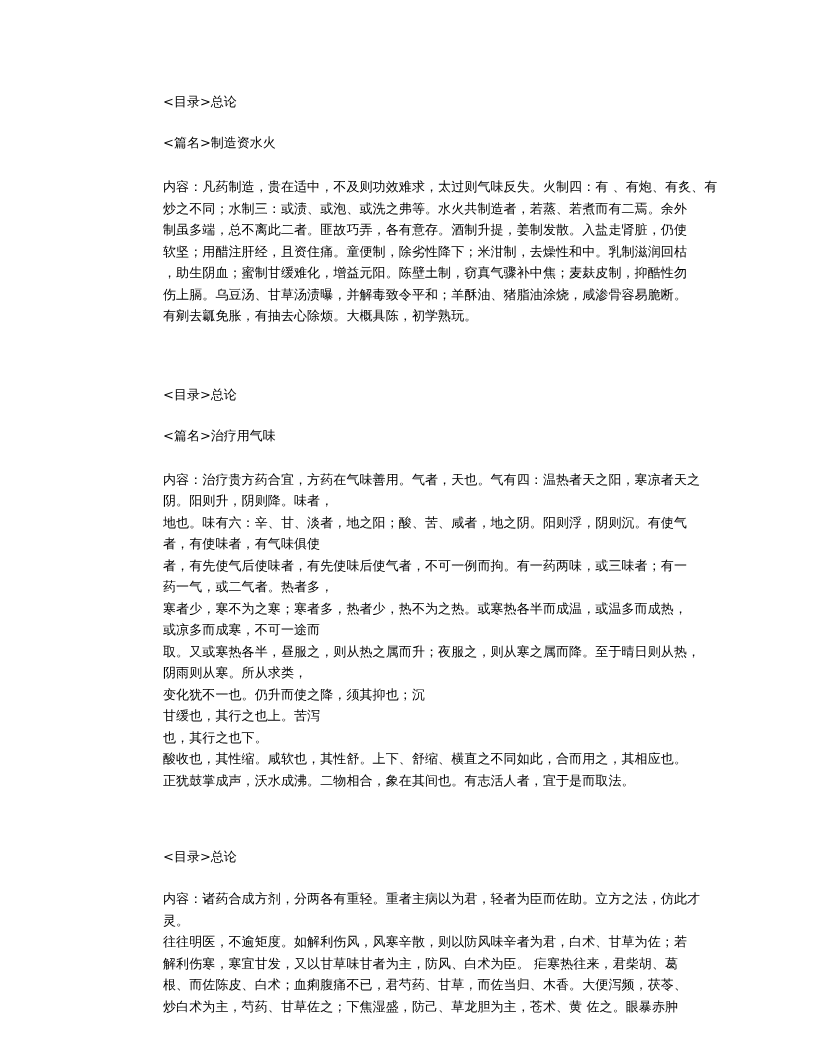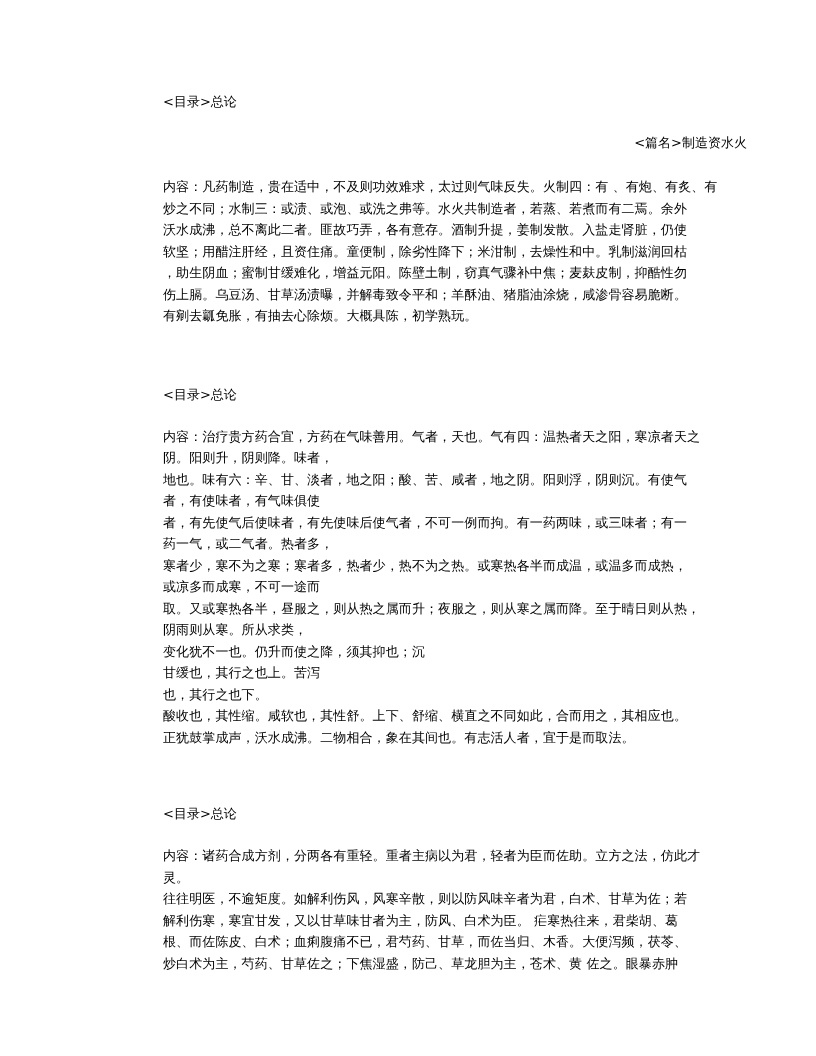--- a/index.html
+++ b/index.html
@@ -25,21 +25,20 @@
     margin-bottom: 0;
   }
   .meta-line {
     font-size: 13px;
     line-height: 19px;
     margin: 0 0 22px 0;
     white-space: pre-wrap;
   }
   .meta-line.second {
     margin-bottom: 24px;
-    text-align: right;
   }
   .body-text {
     font-size: 13px;
     line-height: 21.5px;
     margin: 0;
     white-space: pre-wrap;
     text-align: left;
     letter-spacing: 0.1px;
   }
   .gap-large {
@@ -52,31 +51,32 @@
 </head>
 <body>
 
 <div class="page">
 
   <div class="section">
     <p class="meta-line">&lt;目录&gt;总论</p>
     <p class="meta-line second">&lt;篇名&gt;制造资水火</p>
     <p class="body-text">内容：凡药制造，贵在适中，不及则功效难求，太过则气味反失。火制四：有 、有炮、有炙、有
 炒之不同；水制三：或渍、或泡、或洗之弗等。水火共制造者，若蒸、若煮而有二焉。余外
-沃水成沸，总不离此二者。匪故巧弄，各有意存。酒制升提，姜制发散。入盐走肾脏，仍使
+制虽多端，总不离此二者。匪故巧弄，各有意存。酒制升提，姜制发散。入盐走肾脏，仍使
 软坚；用醋注肝经，且资住痛。童便制，除劣性降下；米泔制，去燥性和中。乳制滋润回枯
 ，助生阴血；蜜制甘缓难化，增益元阳。陈壁土制，窃真气骤补中焦；麦麸皮制，抑酷性勿
 伤上膈。乌豆汤、甘草汤渍曝，并解毒致令平和；羊酥油、猪脂油涂烧，咸渗骨容易脆断。
 有剜去瓤免胀，有抽去心除烦。大概具陈，初学熟玩。</p>
   </div>
 
   <div class="gap-large"></div>
 
   <div class="section">
     <p class="meta-line">&lt;目录&gt;总论</p>
+    <p class="meta-line second">&lt;篇名&gt;治疗用气味</p>
     <p class="body-text">内容：治疗贵方药合宜，方药在气味善用。气者，天也。气有四：温热者天之阳，寒凉者天之
 阴。阳则升，阴则降。味者，
 地也。味有六：辛、甘、淡者，地之阳；酸、苦、咸者，地之阴。阳则浮，阴则沉。有使气
 者，有使味者，有气味俱使
 者，有先使气后使味者，有先使味后使气者，不可一例而拘。有一药两味，或三味者；有一
 药一气，或二气者。热者多，
 寒者少，寒不为之寒；寒者多，热者少，热不为之热。或寒热各半而成温，或温多而成热，
 或凉多而成寒，不可一途而
 取。又或寒热各半，昼服之，则从热之属而升；夜服之，则从寒之属而降。至于晴日则从热，
 阴雨则从寒。所从求类，

